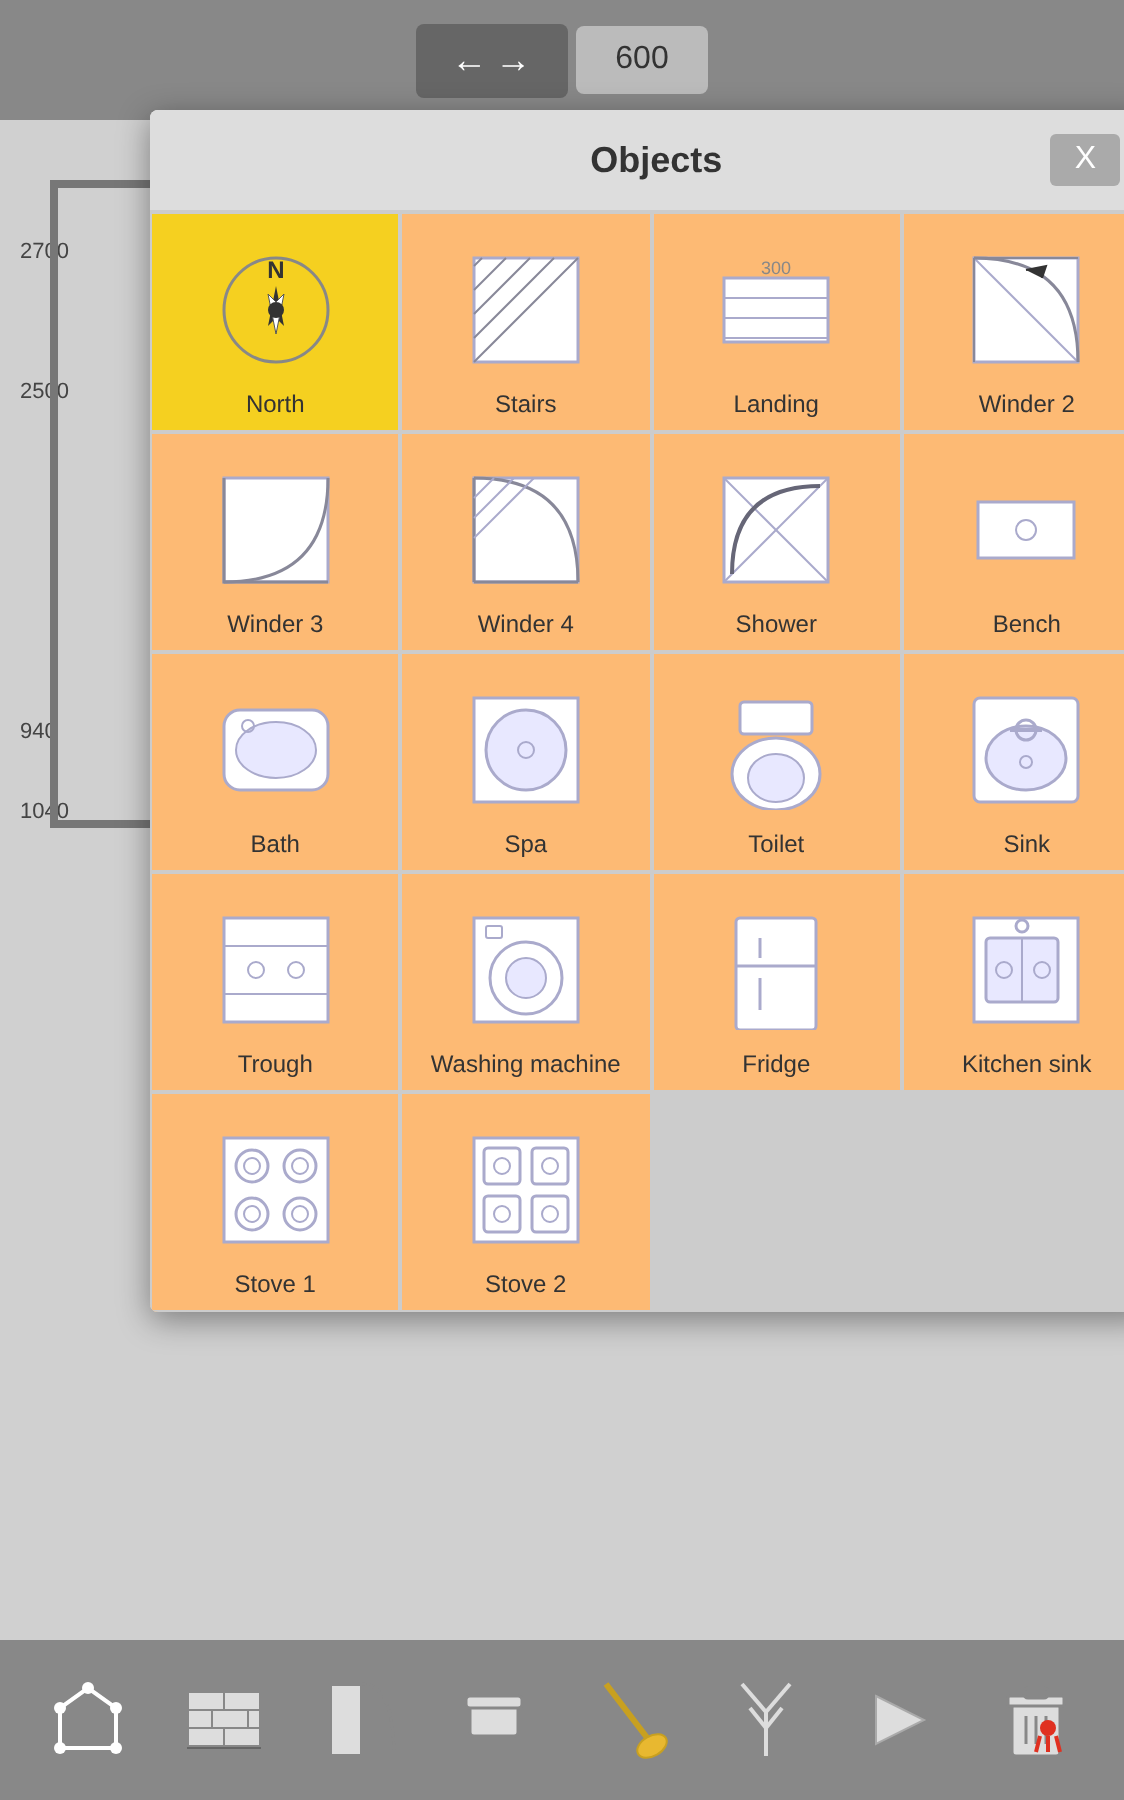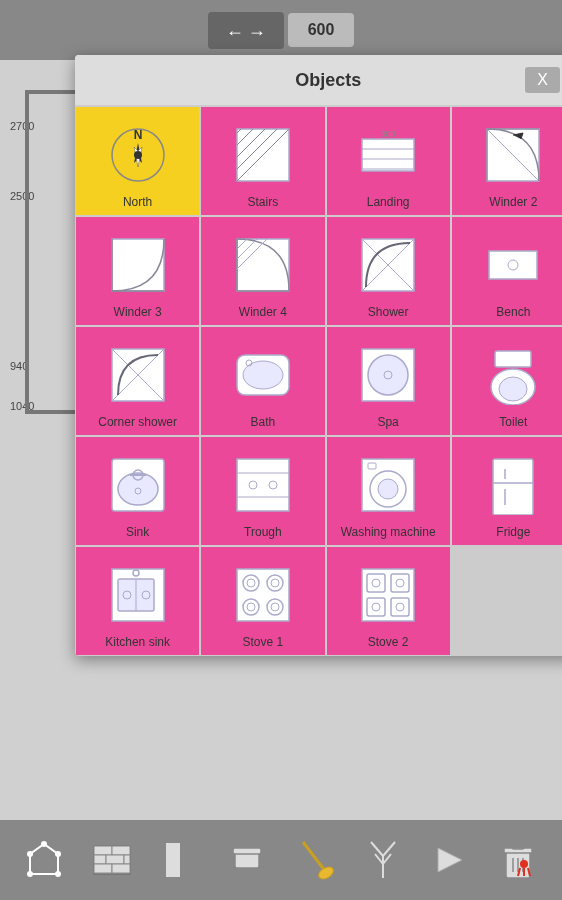--- a/index.html
+++ b/index.html
@@ -43,21 +43,20 @@
       align-items: center;
       gap: 4px;
     }
     .toolbar-dimension {
       background: #bbb;
       color: #333;
       padding: 8px 20px;
       border-radius: 4px;
       font-size: 16px;
       margin-left: 4px;
-      font-weight: bold;
     }
 
     
     .bottom-toolbar {
       position: absolute;
       bottom: 0; left: 0;
       width: 562px;
       height: 80px;
       background: #888;
       display: flex;
@@ -131,21 +130,21 @@
     }
 
     .modal-grid {
       display: grid;
       grid-template-columns: repeat(4, 1fr);
       gap: 0;
       background: #ccc;
     }
 
     .grid-cell {
-      background: #ec4899;
+      background: #fdba74;
       border: 1px solid #ccc;
       display: flex;
       flex-direction: column;
       align-items: center;
       justify-content: flex-end;
       padding: 6px 4px 6px 4px;
       cursor: pointer;
       min-height: 110px;
     }
     .grid-cell.highlighted {
@@ -315,31 +314,20 @@
     <div class="grid-cell">
       <div class="cell-icon">
         <svg width="60" height="60" viewBox="0 0 60 60">
           <rect x="6" y="16" width="48" height="28" fill="white" stroke="#aac" stroke-width="1.5"></rect>
           <circle cx="30" cy="30" r="5" fill="none" stroke="#aac" stroke-width="1"></circle>
         </svg>
       </div>
       <span class="cell-label">Bench</span>
     </div>
 
-    <div class="grid-cell">
-      <div class="cell-icon">
-        <svg width="60" height="60" viewBox="0 0 60 60">
-          <rect x="4" y="4" width="52" height="52" fill="white" stroke="#aac" stroke-width="1.5"></rect>
-          <line x1="4" y1="4" x2="56" y2="56" stroke="#aac" stroke-width="1"></line>
-          <line x1="4" y1="56" x2="56" y2="4" stroke="#aac" stroke-width="1"></line>
-          <path d="M10,50 Q10,10 50,10" stroke="#667" stroke-width="2" fill="none"></path>
-        </svg>
-      </div>
-      <span class="cell-label">Corner shower</span>
-    </div>
 
     <div class="grid-cell">
       <div class="cell-icon">
         <svg width="60" height="60" viewBox="0 0 60 60">
           <rect x="4" y="10" width="52" height="40" rx="8" ry="8" fill="white" stroke="#aac" stroke-width="1.5"></rect>
           <ellipse cx="30" cy="30" rx="20" ry="14" fill="#e8e8ff" stroke="#aac" stroke-width="1"></ellipse>
           <circle cx="16" cy="18" r="3" fill="none" stroke="#aac" stroke-width="1"></circle>
         </svg>
       </div>
       <span class="cell-label">Bath</span>

